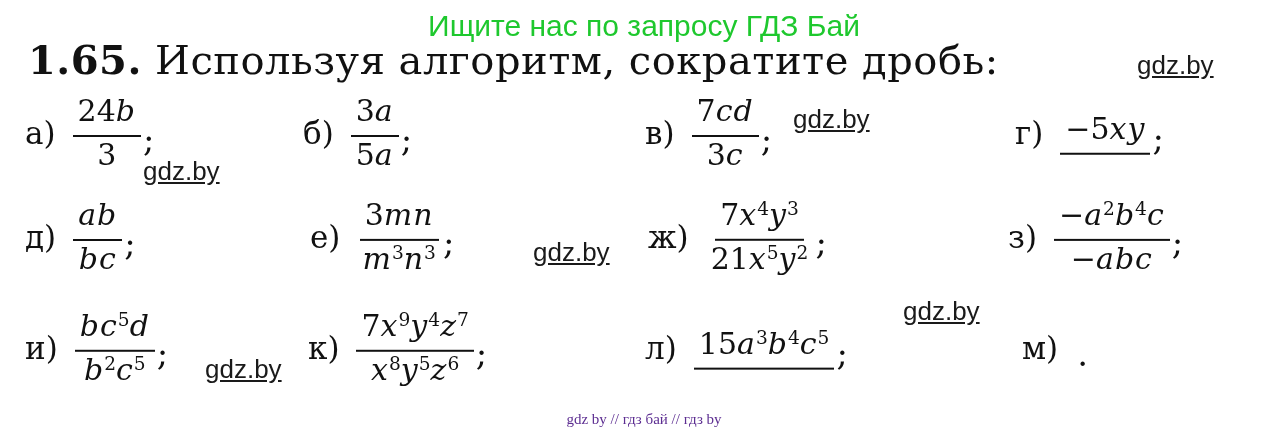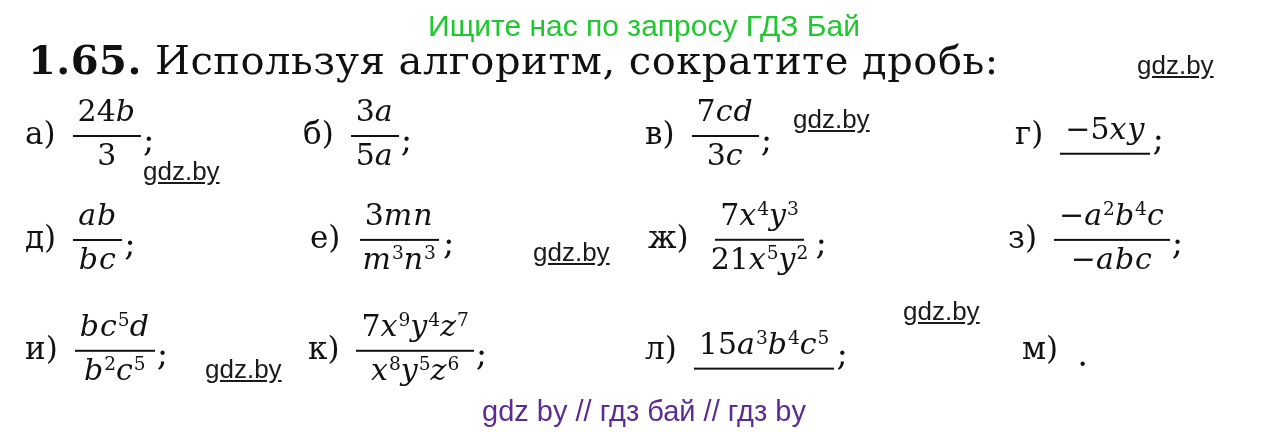--- a/index.html
+++ b/index.html
@@ -22,22 +22,22 @@
   .frac .num{border-bottom:2px solid #111;padding-bottom:6px;}
   .frac .den{padding-top:1px;}
   .frac i{font-style:italic;letter-spacing:1px;}
   .frac sup{font-size:0.62em;vertical-align:0.55em;letter-spacing:0;}
   .punc{font-size:34px;transform:translateY(14%);margin-left:2px;}
   
   .wm{position:absolute;font-family:"Liberation Sans","DejaVu Sans",sans-serif;
       font-size:26px;color:#1a1a1a;white-space:nowrap;text-decoration:underline;}
   
   .footer{position:absolute;bottom:4px;left:0;width:100%;text-align:center;
-          font-family:Liberation Sans, sans-serif;
-          font-size:29px;margin-top:41px;}
+          font-family:Liberation Serif, serif;
+          font-size:15px;margin-top:41px;}
 </style>
 </head>
 <body>
 
 <div id="page">
   <div class="banner" style="color: rgb(30, 200, 46);">Ищите нас по запросу ГДЗ Бай</div>
 
   <div class="title">
     <span class="num">1.65.</span>
     <span>Используя алгоритм, сократите дробь:</span>

